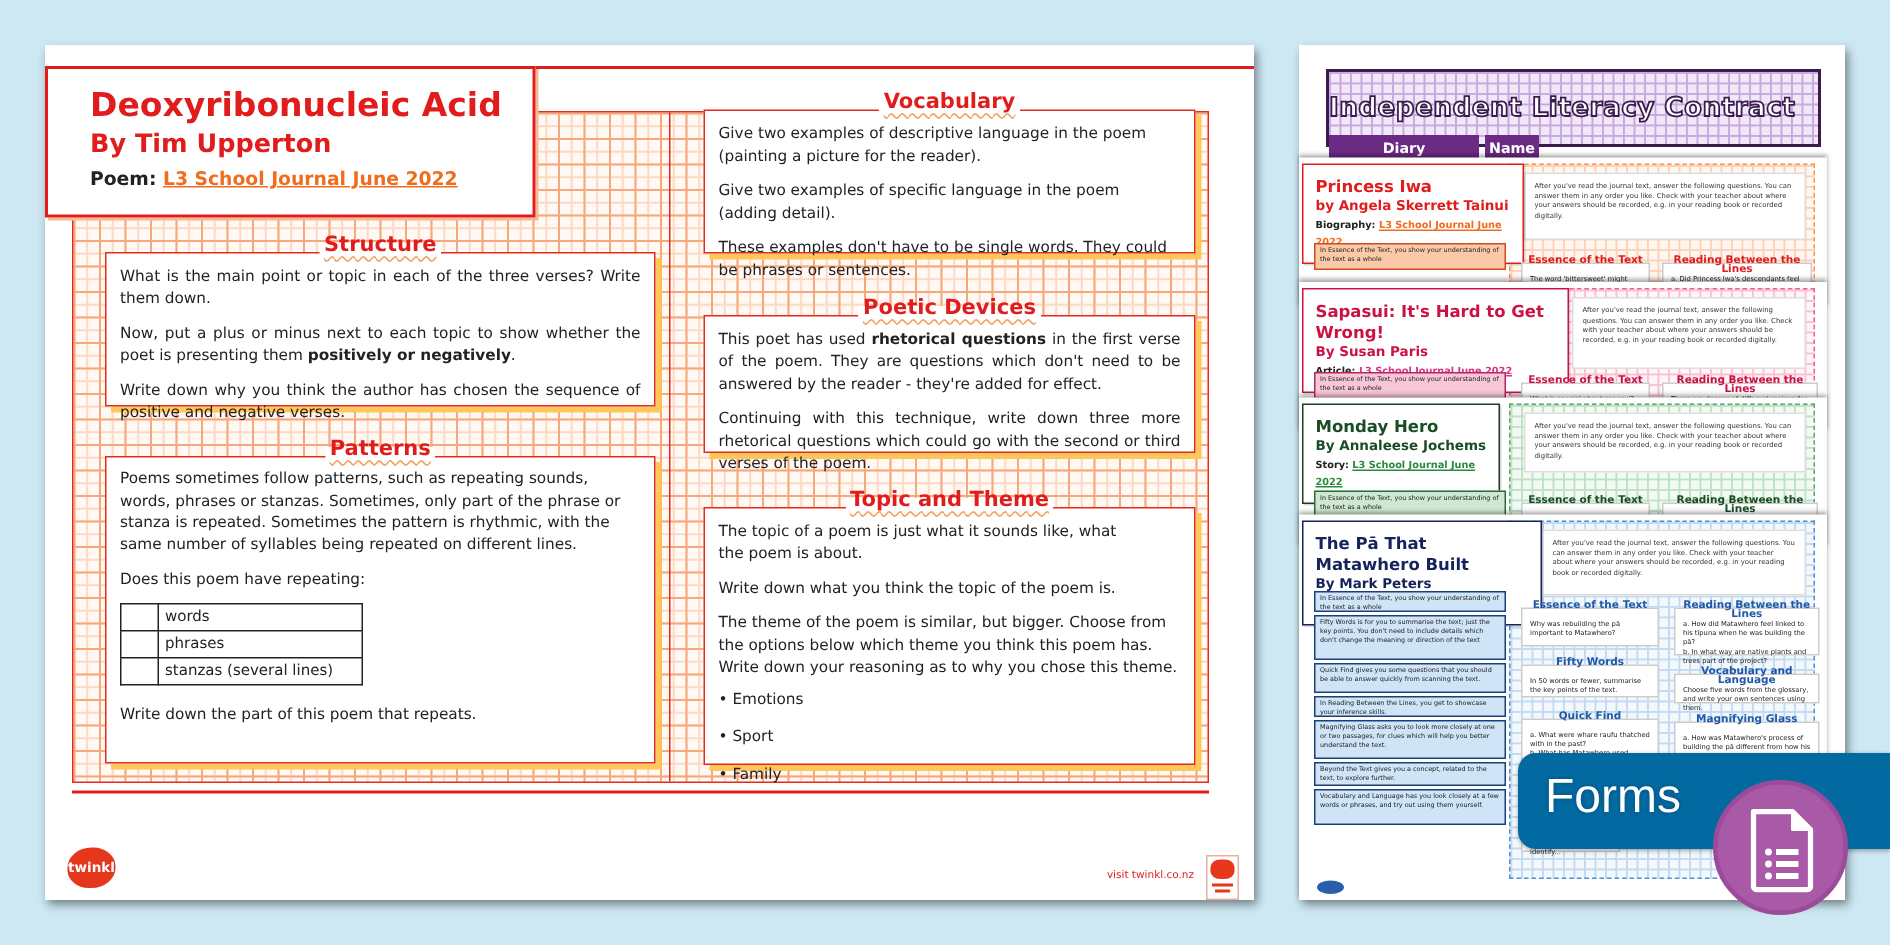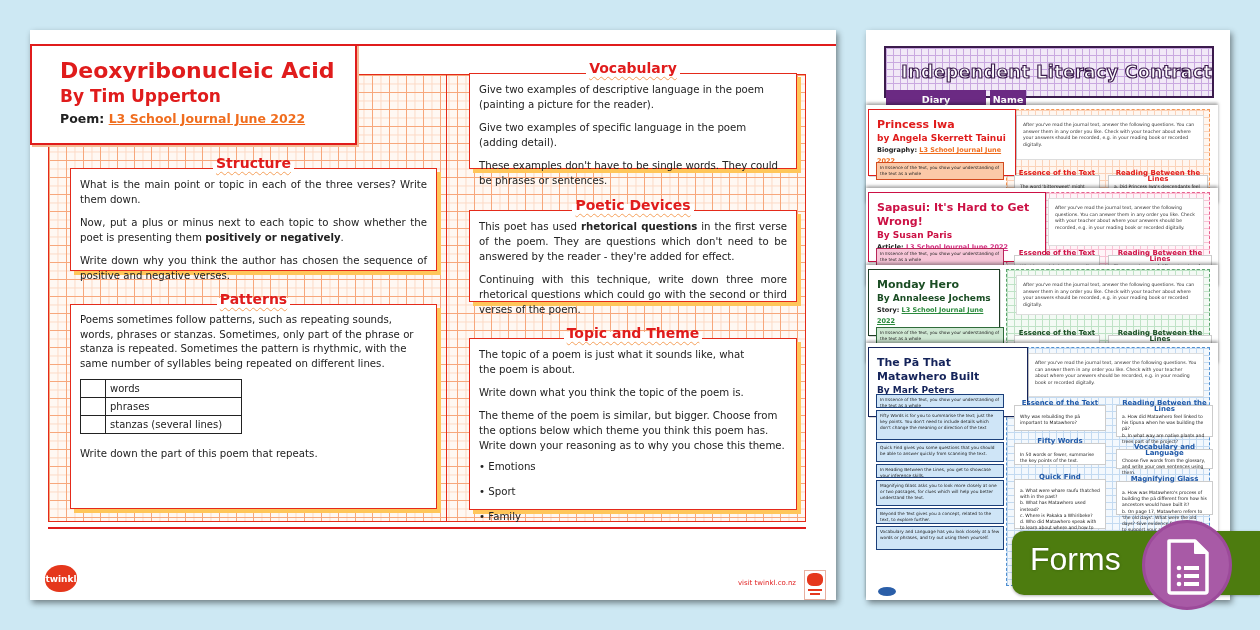--- a/index.html
+++ b/index.html
@@ -43,21 +43,21 @@
 .visit{position:absolute;right:40px;top:549px;font-size:7px;color:#e01c1c}
 .badge{position:absolute;right:10px;top:540px;width:22px;height:30px;border:1px solid #e7b0a0;background:#fff;display:flex;flex-direction:column;align-items:center}
 .badge .b1{width:16px;height:13px;margin-top:2px;background:#e5371c;border-radius:40%}
 .badge .b2{width:14px;height:2px;background:#e5371c;margin-top:3px}
 .badge .b3{width:10px;height:2px;background:#e5371c;margin-top:2px}
 
 
 .stack{position:absolute;left:866px;top:30px;width:364px;height:570px;background:#fff;box-shadow:2px 3px 6px rgba(0,0,0,.45)}
 .ilc{position:absolute;left:18px;top:16px;width:330px;height:52px;border:2px solid #3b1b4d;
  background-color:#f1e8f7;background-image:linear-gradient(#c9a8e0 1px,transparent 1px),linear-gradient(90deg,#c9a8e0 1px,transparent 1px);background-size:7px 7px;
- display:flex;align-items:center;justify-content:flex-end}
+ display:flex;align-items:center;justify-content:flex-start}
 .ilc span{font-weight:bold;font-size:17.5px;color:#fff;-webkit-text-stroke:1.2px #3b1b4d;letter-spacing:.3px}
 .ilc-row{position:absolute;top:60px;height:18px;background:#6b2a83;color:#fff;font-weight:bold;font-size:9.5px;display:flex;align-items:center;justify-content:center}
 
 .card{position:absolute;left:0;width:352px;background:#fff;box-shadow:0 -2px 3px rgba(0,0,0,.35)}
 .card .grid2{position:absolute;left:140px;right:8px;top:4px;bottom:0;border:1px dashed;background-size:7px 7px}
 .card .tb{position:absolute;left:2px;top:4px;background:#fff;border:1.5px solid;padding:8px 8px;box-shadow:1px 1px 0 rgba(0,0,0,.15)}
 .card .tb .n1{font-weight:bold;font-size:11px;line-height:14px}
 .card .tb .n2{font-weight:bold;font-size:9px;line-height:13px}
 .card .tb .n3{font-size:6.5px;font-weight:bold;color:#222;line-height:11px}
 .card .tb .n3 a{text-decoration:underline}
@@ -90,21 +90,21 @@
 .c4{top:313px;height:257px}
 .c4 .grid2{border-color:#4f8fd0;background-color:#f3f8fd;background-image:linear-gradient(#c3daf1 1px,transparent 1px),linear-gradient(90deg,#c3daf1 1px,transparent 1px);bottom:14px}
 .c4 .tb{border-color:#14235a;width:160px}
 .c4 .n1,.c4 .n2{color:#14235a}
 .c4 .sh{color:#2059a8}
 .c4 .tb .n3 a{color:#1b7ad6}
 .c4 .side{border-color:#1b3f7a;background:#cfe5f7}
 .c4 .logo2{position:absolute;left:12px;bottom:4px;width:18px;height:9px;border-radius:50%;background:#2a5ea8}
 
 
-.forms{position:absolute;left:1012px;top:531px;width:248px;height:64px;background:#4d7c0f;border-radius:12px 0 0 12px;box-shadow:0 1px 3px rgba(0,0,0,.3)}
+.forms{position:absolute;left:1012px;top:502px;width:248px;height:64px;background:#0369a1;border-radius:12px 0 0 12px;box-shadow:0 1px 3px rgba(0,0,0,.3)}
 .forms .ftxt{position:absolute;left:18px;top:10px;color:#fff;font-size:32px;font-family:"Liberation Sans",sans-serif;text-shadow:0 0 3px rgba(0,0,0,.25)}
 .forms-circle{position:absolute;left:1142px;top:520px;width:90px;height:90px;border-radius:50%;background:#a85aa6;border:3px solid #9c4a9a}
 .forms-circle svg{position:absolute;left:18px;top:14px}
 </style>
 </head>
 <body>
 
 <div class="stage">
 
   <div class="sheet">
@@ -126,20 +126,21 @@
     <div class="box justify" style="left:40px;top:138px;width:367px;height:103px">
       <div class="head"><span>Structure</span></div>
       <p>What is the main point or topic in each of the three verses? Write them down.</p>
       <p><span>Now, put a plus or minus next to each topic to show whether the poet is presenting them </span><b>positively or negatively</b><span>.</span></p>
       <p>Write down why you think the author has chosen the sequence of positive and negative verses.</p>
     </div>
 
     <div class="box" style="left:40px;top:274px;width:367px;height:205px;padding-top:8px">
       <div class="head"><span>Patterns</span></div>
       <p style="line-height:14.5px">Poems sometimes follow patterns, such as repeating sounds, words, phrases or stanzas. Sometimes, only part of the phrase or stanza is repeated. Sometimes the pattern is rhythmic, with the same number of syllables being repeated on different lines.</p>
+      <p>Does this poem have repeating:</p>
       <table class="rep-table">
         <tbody>
             <tr>
               <td class="cb"></td>
               <td class="lbl">words</td>
             </tr>
         <tr>
               <td class="cb"></td>
               <td class="lbl">phrases</td>
             </tr>

